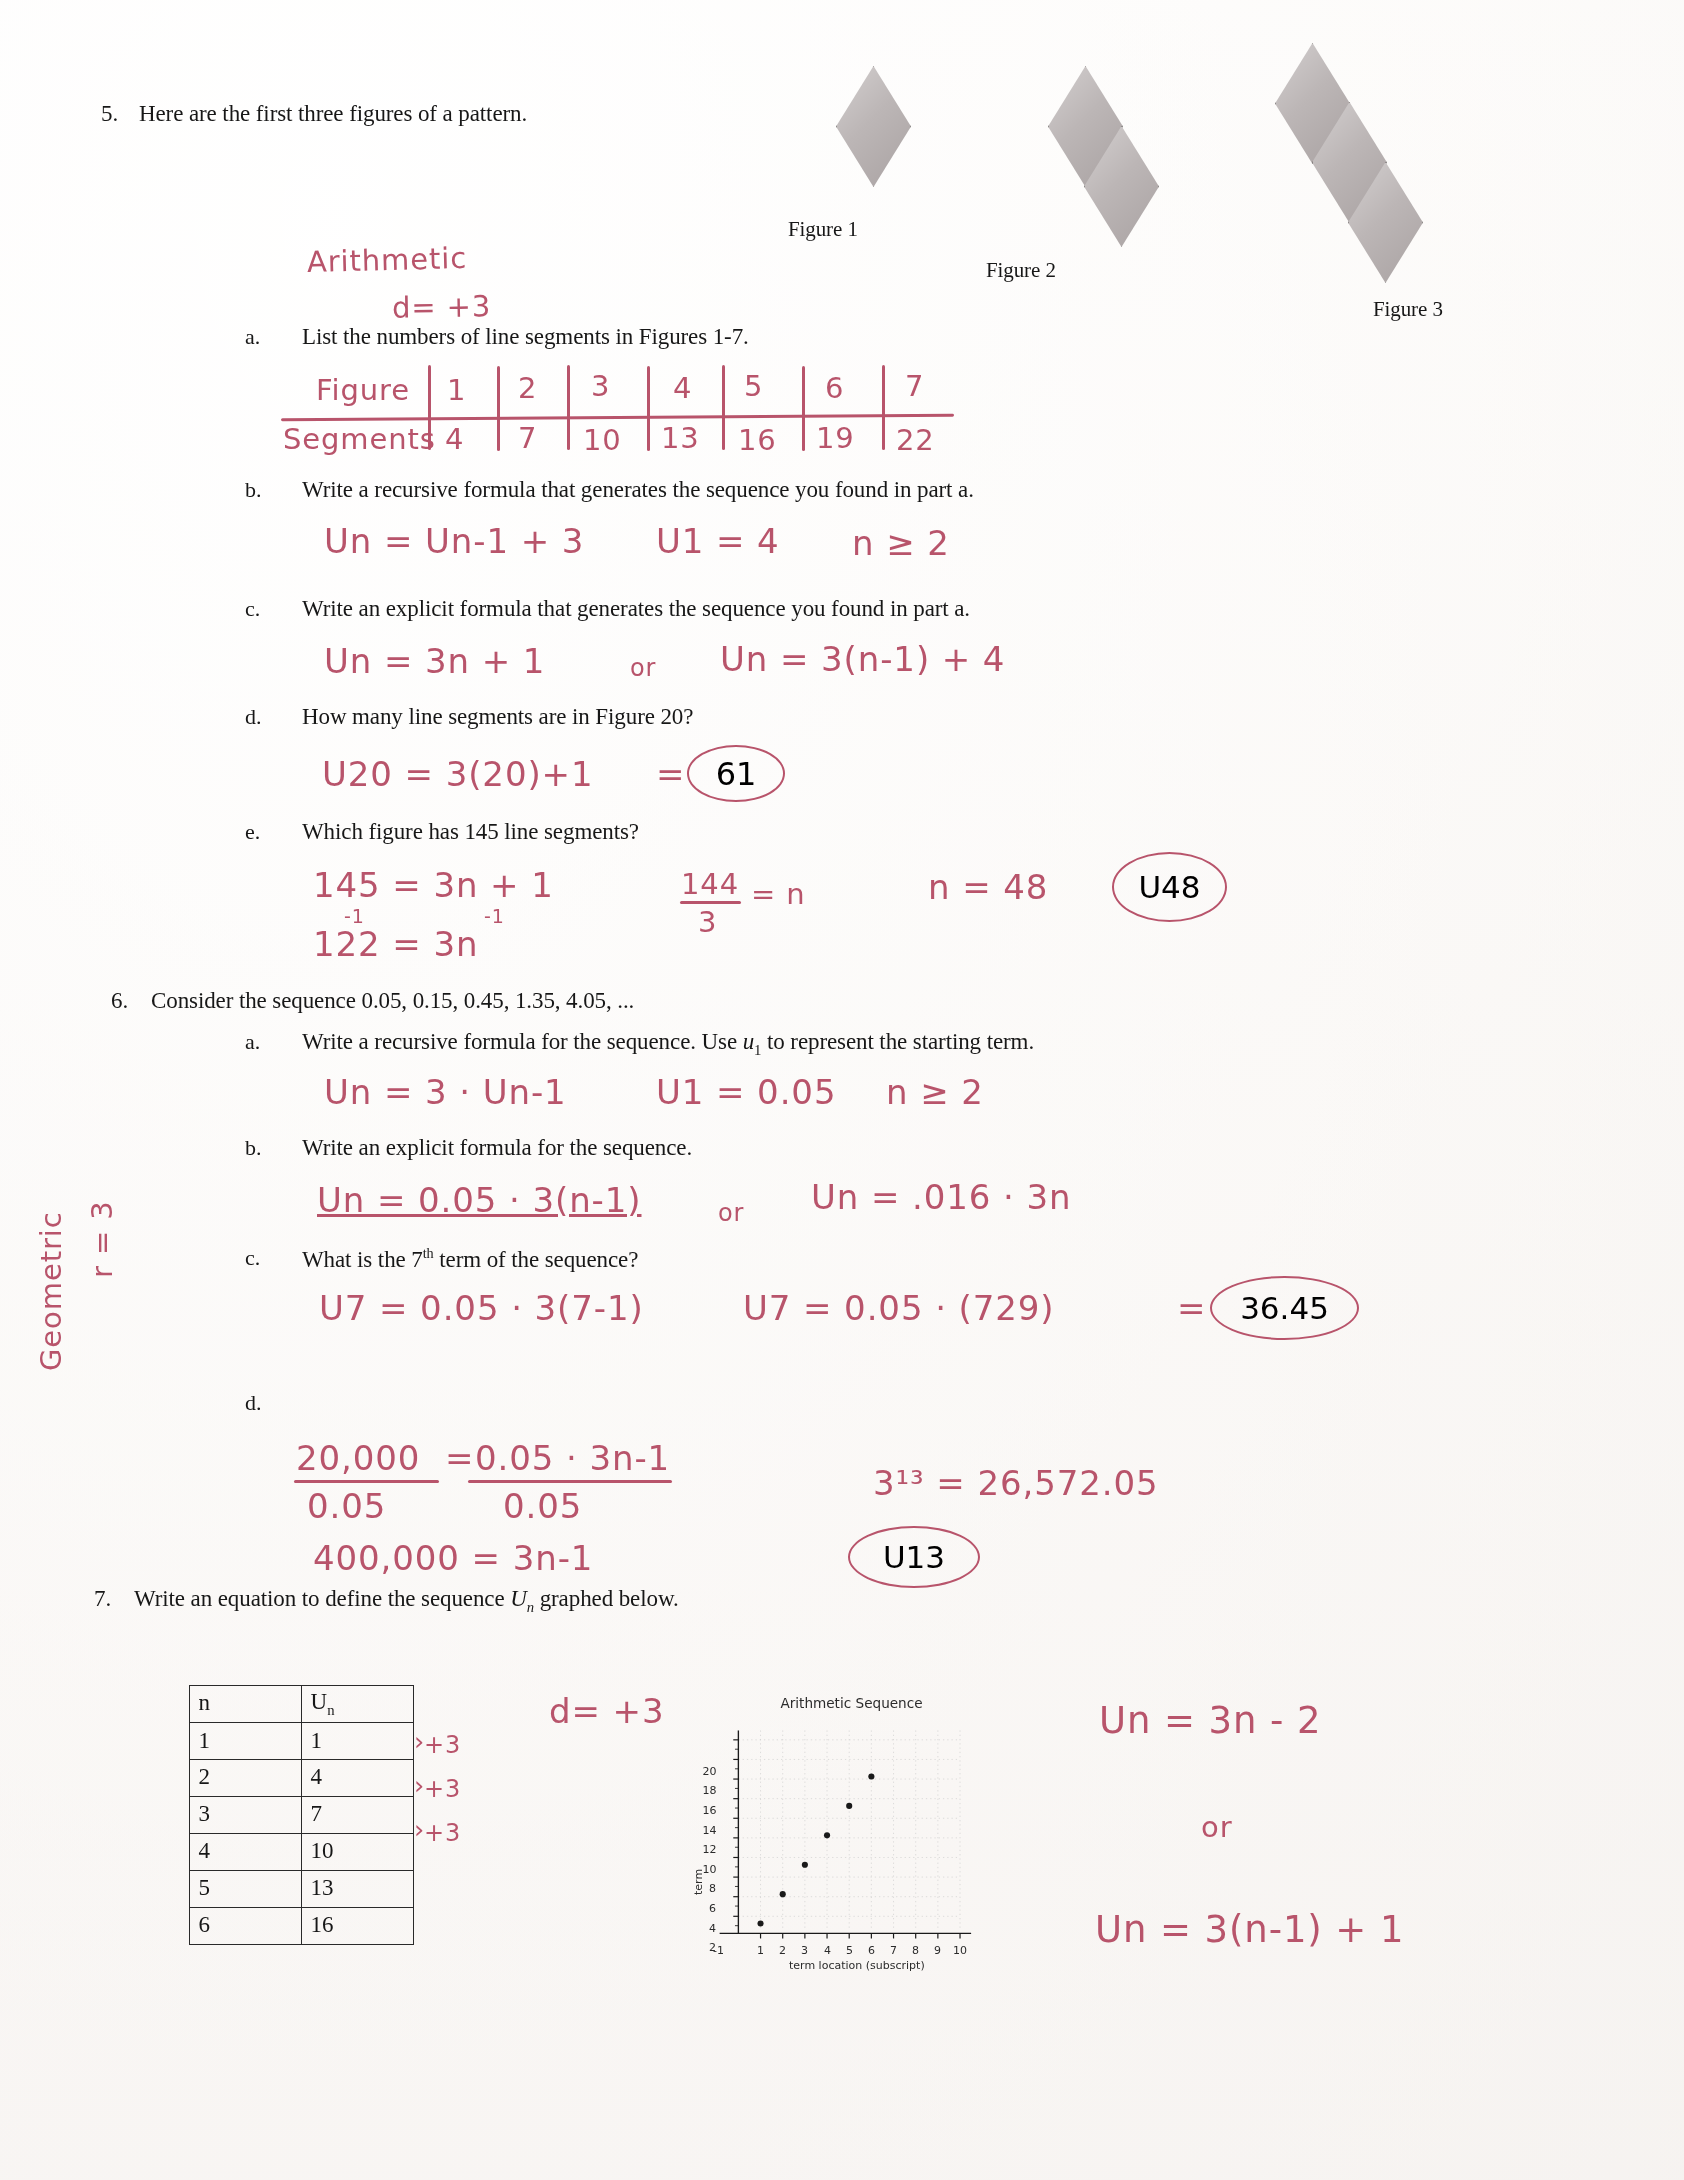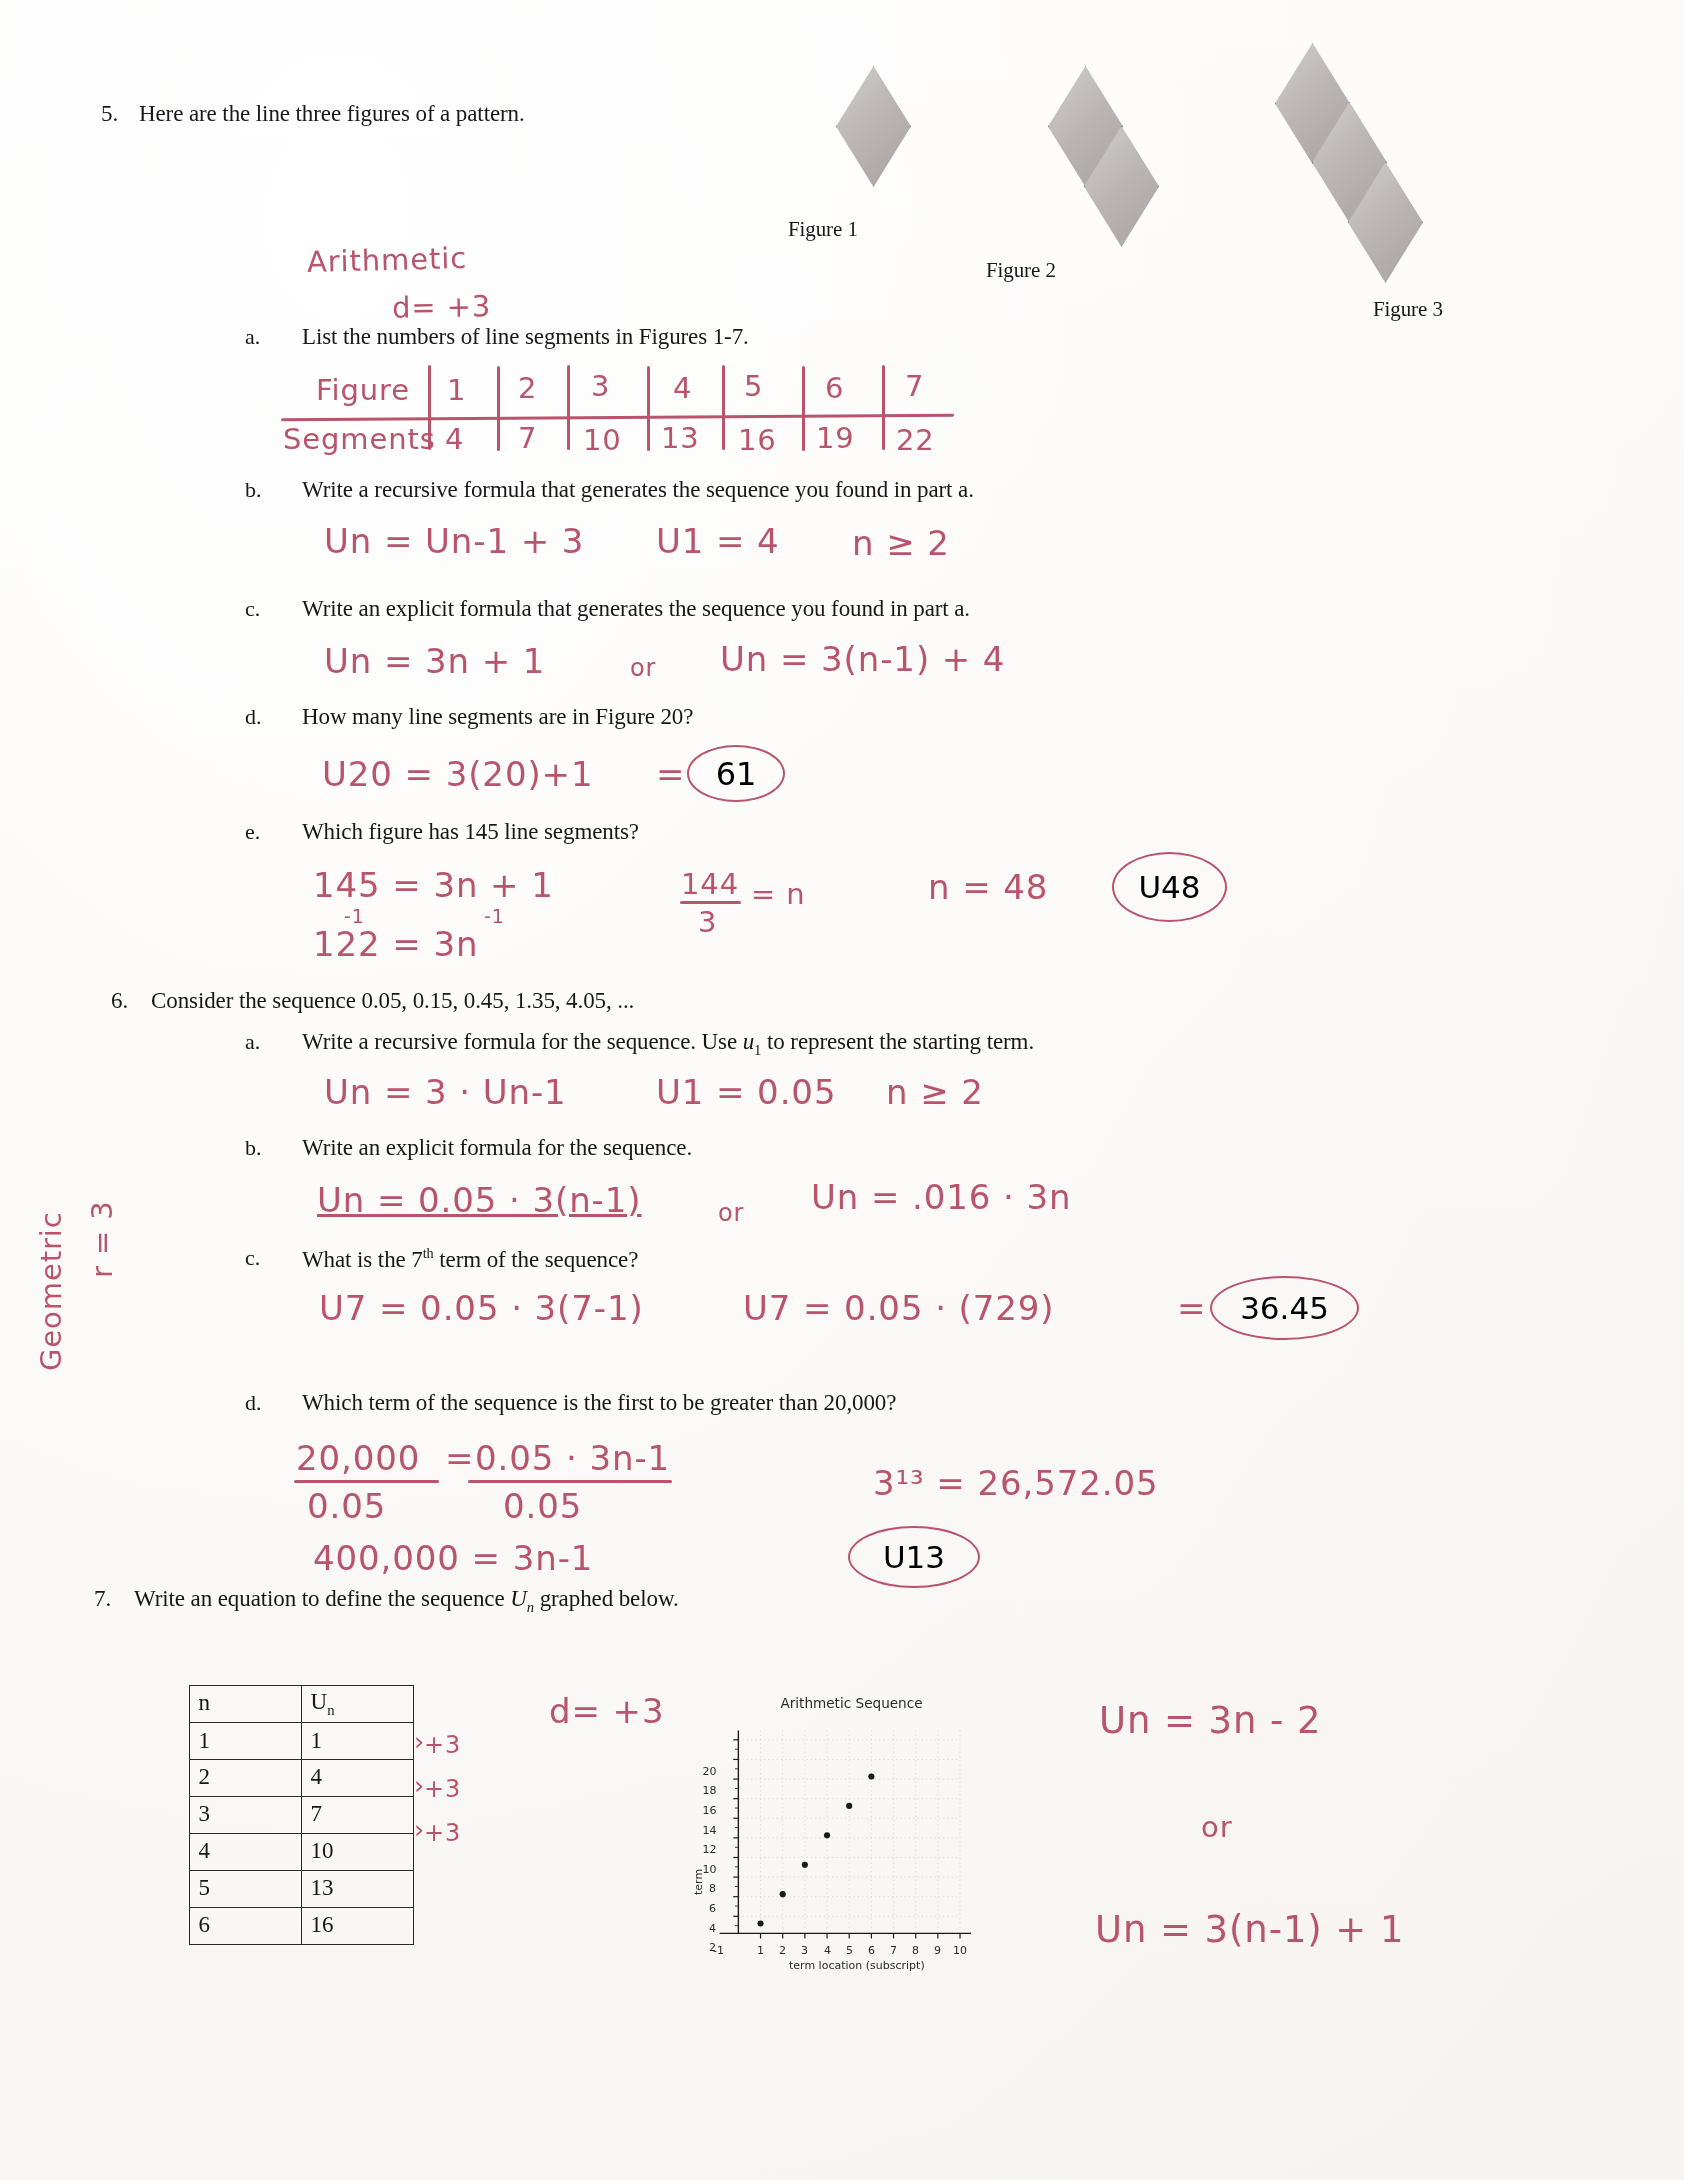--- a/index.html
+++ b/index.html
@@ -144,21 +144,21 @@
     white-space: pre;
   }
 </style>
 </head>
 <body>
 
 <div id="page">
   <div id="paper-texture"></div>
 
   <div class="abs printed q-num" style="left:101px; top:101px;">5.</div>
-  <div class="abs printed q-text" style="left:139px; top:101px;">Here are the line three figures of a pattern.</div>
+  <div class="abs printed q-text" style="left:139px; top:101px;">Here are the first three figures of a pattern.</div>
 
   <div>
     <div class="rhomb abs" style="left:836px; top:66px;"></div>
   </div>
   <div class="abs printed fig-label" style="left:788px; top:217px;">Figure 1</div>
 
   <div>
     <div class="rhomb abs" style="left:1048px; top:66px;"></div>
     <div class="rhomb abs" style="left:1084px; top:126px;"></div>
   </div>
@@ -259,21 +259,20 @@
   <div class="abs hand hw-lg" style="left:811px; top:1177px;">Un = .016 · 3n</div>
 
   <div class="abs printed sub-let" style="left:245px; top:1245px;">c.</div>
   <div class="abs printed q-text" style="left:302px; top:1245px;"><span>What is the </span><span>7</span><span class="sup">th</span><span> term of the sequence?</span></div>
   <div class="abs hand hw-lg" style="left:319px; top:1288px;">U7 = 0.05 · 3(7-1)</div>
   <div class="abs hand hw-lg" style="left:743px; top:1288px;">U7 = 0.05 · (729)</div>
   <div class="abs hand hw-lg" style="left:1177px; top:1288px;">=</div>
   <div class="circle-ans abs" style="left:1210px; top:1276px; width:145px; height:60px; font-size:31px;">36.45</div>
 
   <div class="abs printed sub-let" style="left:245px; top:1390px;">d.</div>
-  <div class="abs printed q-text" style="left:302px; top:1390px;">Which term of the sequence is the first to be greater than 20,000?</div>
 
   <div class="abs hand hw-lg" style="left:296px; top:1438px;">20,000</div>
   <div class="abs fbar" style="left:294px; top:1480px; width:145px;"></div>
   <div class="abs hand hw-lg" style="left:307px; top:1486px;">0.05</div>
   <div class="abs hand hw-lg" style="left:445px; top:1438px;">=</div>
 
   <div class="abs hand hw-lg" style="left:475px; top:1438px;">0.05 · 3n-1</div>
   <div class="abs fbar" style="left:468px; top:1480px; width:204px;"></div>
   <div class="abs hand hw-lg" style="left:503px; top:1486px;">0.05</div>
   <div class="abs hand hw-lg" style="left:313px; top:1538px;">400,000 = 3n-1</div>

